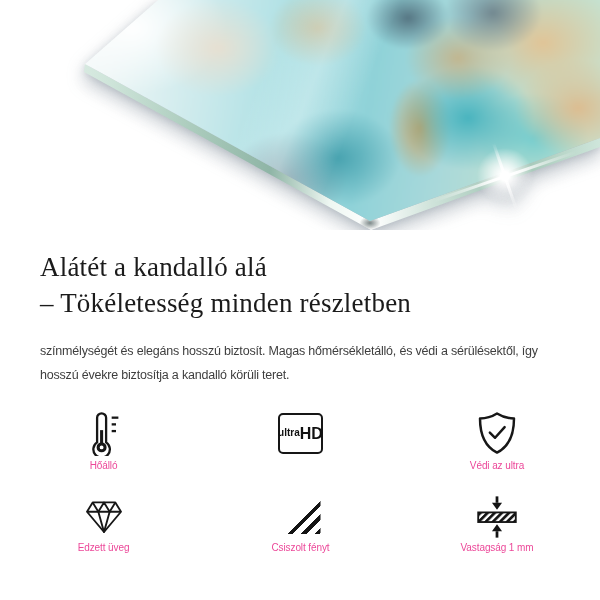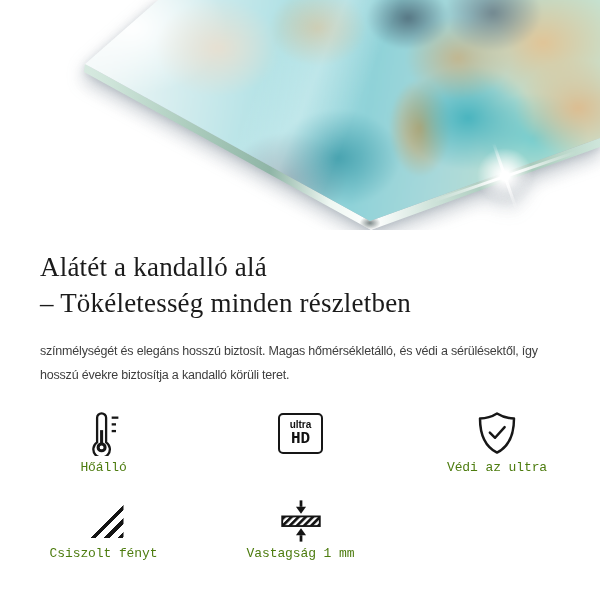--- a/index.html
+++ b/index.html
@@ -49,28 +49,28 @@
     font-size:27px;line-height:36px;letter-spacing:.2px;}
   .title div{white-space:nowrap;}
   .desc{margin-top:4px;color:#3e3e3e;font-size:12.5px;line-height:24px;letter-spacing:-.2px;}
   .desc div{white-space:nowrap;}
 
   
   .features{display:grid;grid-template-columns:127px 267px 126px;row-gap:24px;margin-top:22px;}
   .feature{display:flex;flex-direction:column;align-items:center;}
   .icon-box{height:48px;display:flex;align-items:center;justify-content:center;}
   .feature.row2 .icon-box{height:44px;}
-  .feature .label{margin-top:3px;font-size:13px;color:#4d7c0f;letter-spacing:-.1px;white-space:nowrap;font-family:Liberation Mono, monospace;}
+  .feature .label{margin-top:3px;font-size:10px;color:#ec4899;letter-spacing:-.1px;white-space:nowrap;}
   .feature svg{display:block;}
 
   
   .uhd{width:41px;height:37px;border:2.5px solid #161616;border-radius:5px;
-    display:flex;flex-direction:column;align-items:center;justify-content:center;color:#111;}
+    display:flex;align-items:center;justify-content:center;color:#111;}
   .uhd .t1{font-size:10px;font-weight:700;line-height:10px;}
-  .uhd .t2{font-size:16px;font-weight:700;line-height:16px;margin-top:1px;font-family:Liberation Mono, monospace;}
+  .uhd .t2{font-size:16px;font-weight:700;line-height:16px;margin-top:1px;}
 
   
   .stripes{width:40px;height:34px;
     clip-path:polygon(0 100%, 100% 0, 100% 100%);
     background:repeating-linear-gradient(135deg, #141414 0 4px, rgba(0,0,0,0) 4px 9.5px);}
 </style>
 </head>
 <body>
 
 <div class="hero">
@@ -127,20 +127,31 @@
     <div class="feature">
       <div class="icon-box">
         <svg width="42" height="46" viewBox="0 0 44 48" fill="none" stroke="#171717" stroke-width="2.6">
           <path d="M22 3.5 C28 7.3 33.8 8.7 39.8 8.7 C39.8 22 35.8 37.5 22 44.5 C8.2 37.5 4.2 22 4.2 8.7 C10.2 8.7 16 7.3 22 3.5 Z" stroke-linejoin="round"></path>
           <path d="M14.5 23.5 L20 29 L30 17.8" stroke-linecap="round" stroke-linejoin="round"></path>
         </svg>
       </div>
       <div class="label">Védi az ultra</div>
     </div>
 
+    <div class="feature row2">
+      <div class="icon-box">
+        <svg width="40" height="34" viewBox="0 0 48 42" fill="none" stroke="#171717" stroke-width="2.3" stroke-linejoin="round">
+          <path d="M10 3 H38 L45 14.5 L24 39.5 L3 14.5 Z"></path>
+          <path d="M3 14.5 H45"></path>
+          <path d="M10 3 L17 14.5 L24 3 L31 14.5 L38 3"></path>
+          <path d="M17 14.5 L24 39.5 L31 14.5"></path>
+        </svg>
+      </div>
+      <div class="label">Edzett üveg</div>
+    </div>
 
     <div class="feature row2">
       <div class="icon-box">
         <div class="stripes"></div>
       </div>
       <div class="label">Csiszolt fényt</div>
     </div>
 
     <div class="feature row2">
       <div class="icon-box">

